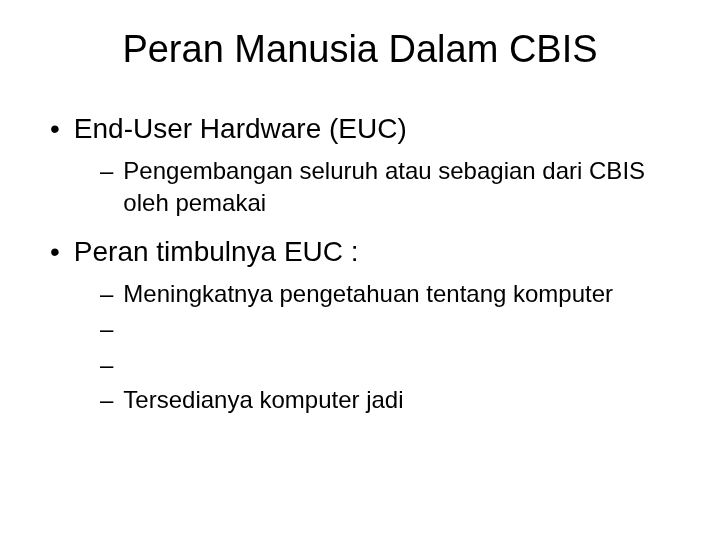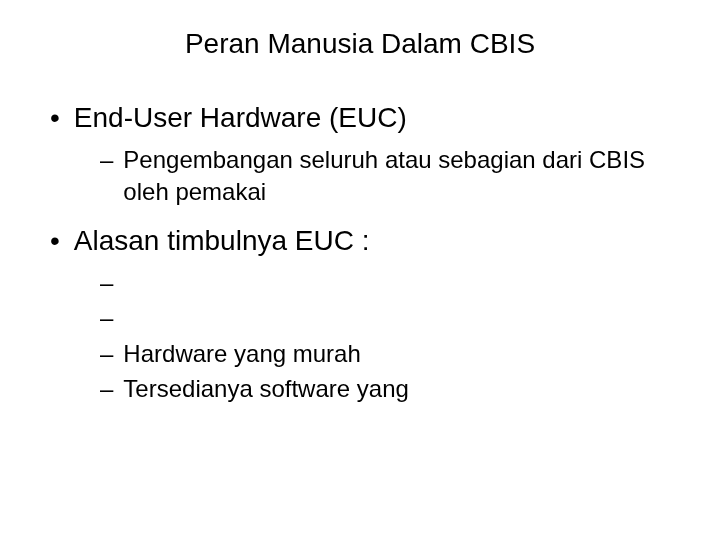--- a/index.html
+++ b/index.html
@@ -9,21 +9,21 @@
     }
     body {
       width: 720px;
       height: 540px;
       background: #ffffff;
       font-family: Arial, Helvetica, sans-serif;
       color: #000000;
       padding: 20px 30px;
     }
     .slide-title {
-      font-size: 28px;
+      font-size: 38px;
       font-weight: normal;
       text-align: center;
       margin-top: 8px;
       margin-bottom: 40px;
     }
     .level1 {
       font-size: 28px;
       margin-left: 20px;
       margin-bottom: 8px;
       display: flex;
@@ -64,28 +64,28 @@
   <span class="bullet">•</span>
   <span class="text">End-User Hardware (EUC)</span>
 </div>
 <div class="level2">
   <span class="dash">–</span>
   <span class="text">Pengembangan seluruh atau sebagian dari CBIS oleh pemakai</span>
 </div>
 
 <div class="level1 section-gap">
   <span class="bullet">•</span>
-  <span class="text">Alasan timbulnya EUC :</span>
+  <span class="text">Peran timbulnya EUC :</span>
+</div>
+<div class="level2">
+  <span class="dash">–</span>
+  <span class="text">Meningkatnya pengetahuan tentang komputer</span>
 </div>
 <div class="level2">
   <span class="dash">–</span>
 </div>
 <div class="level2">
   <span class="dash">–</span>
 </div>
 <div class="level2">
   <span class="dash">–</span>
-  <span class="text">Hardware yang murah</span>
-</div>
-<div class="level2">
-  <span class="dash">–</span>
-  <span class="text">Tersedianya software yang</span>
+  <span class="text">Tersedianya komputer jadi</span>
 </div>
 
 </body></html>

